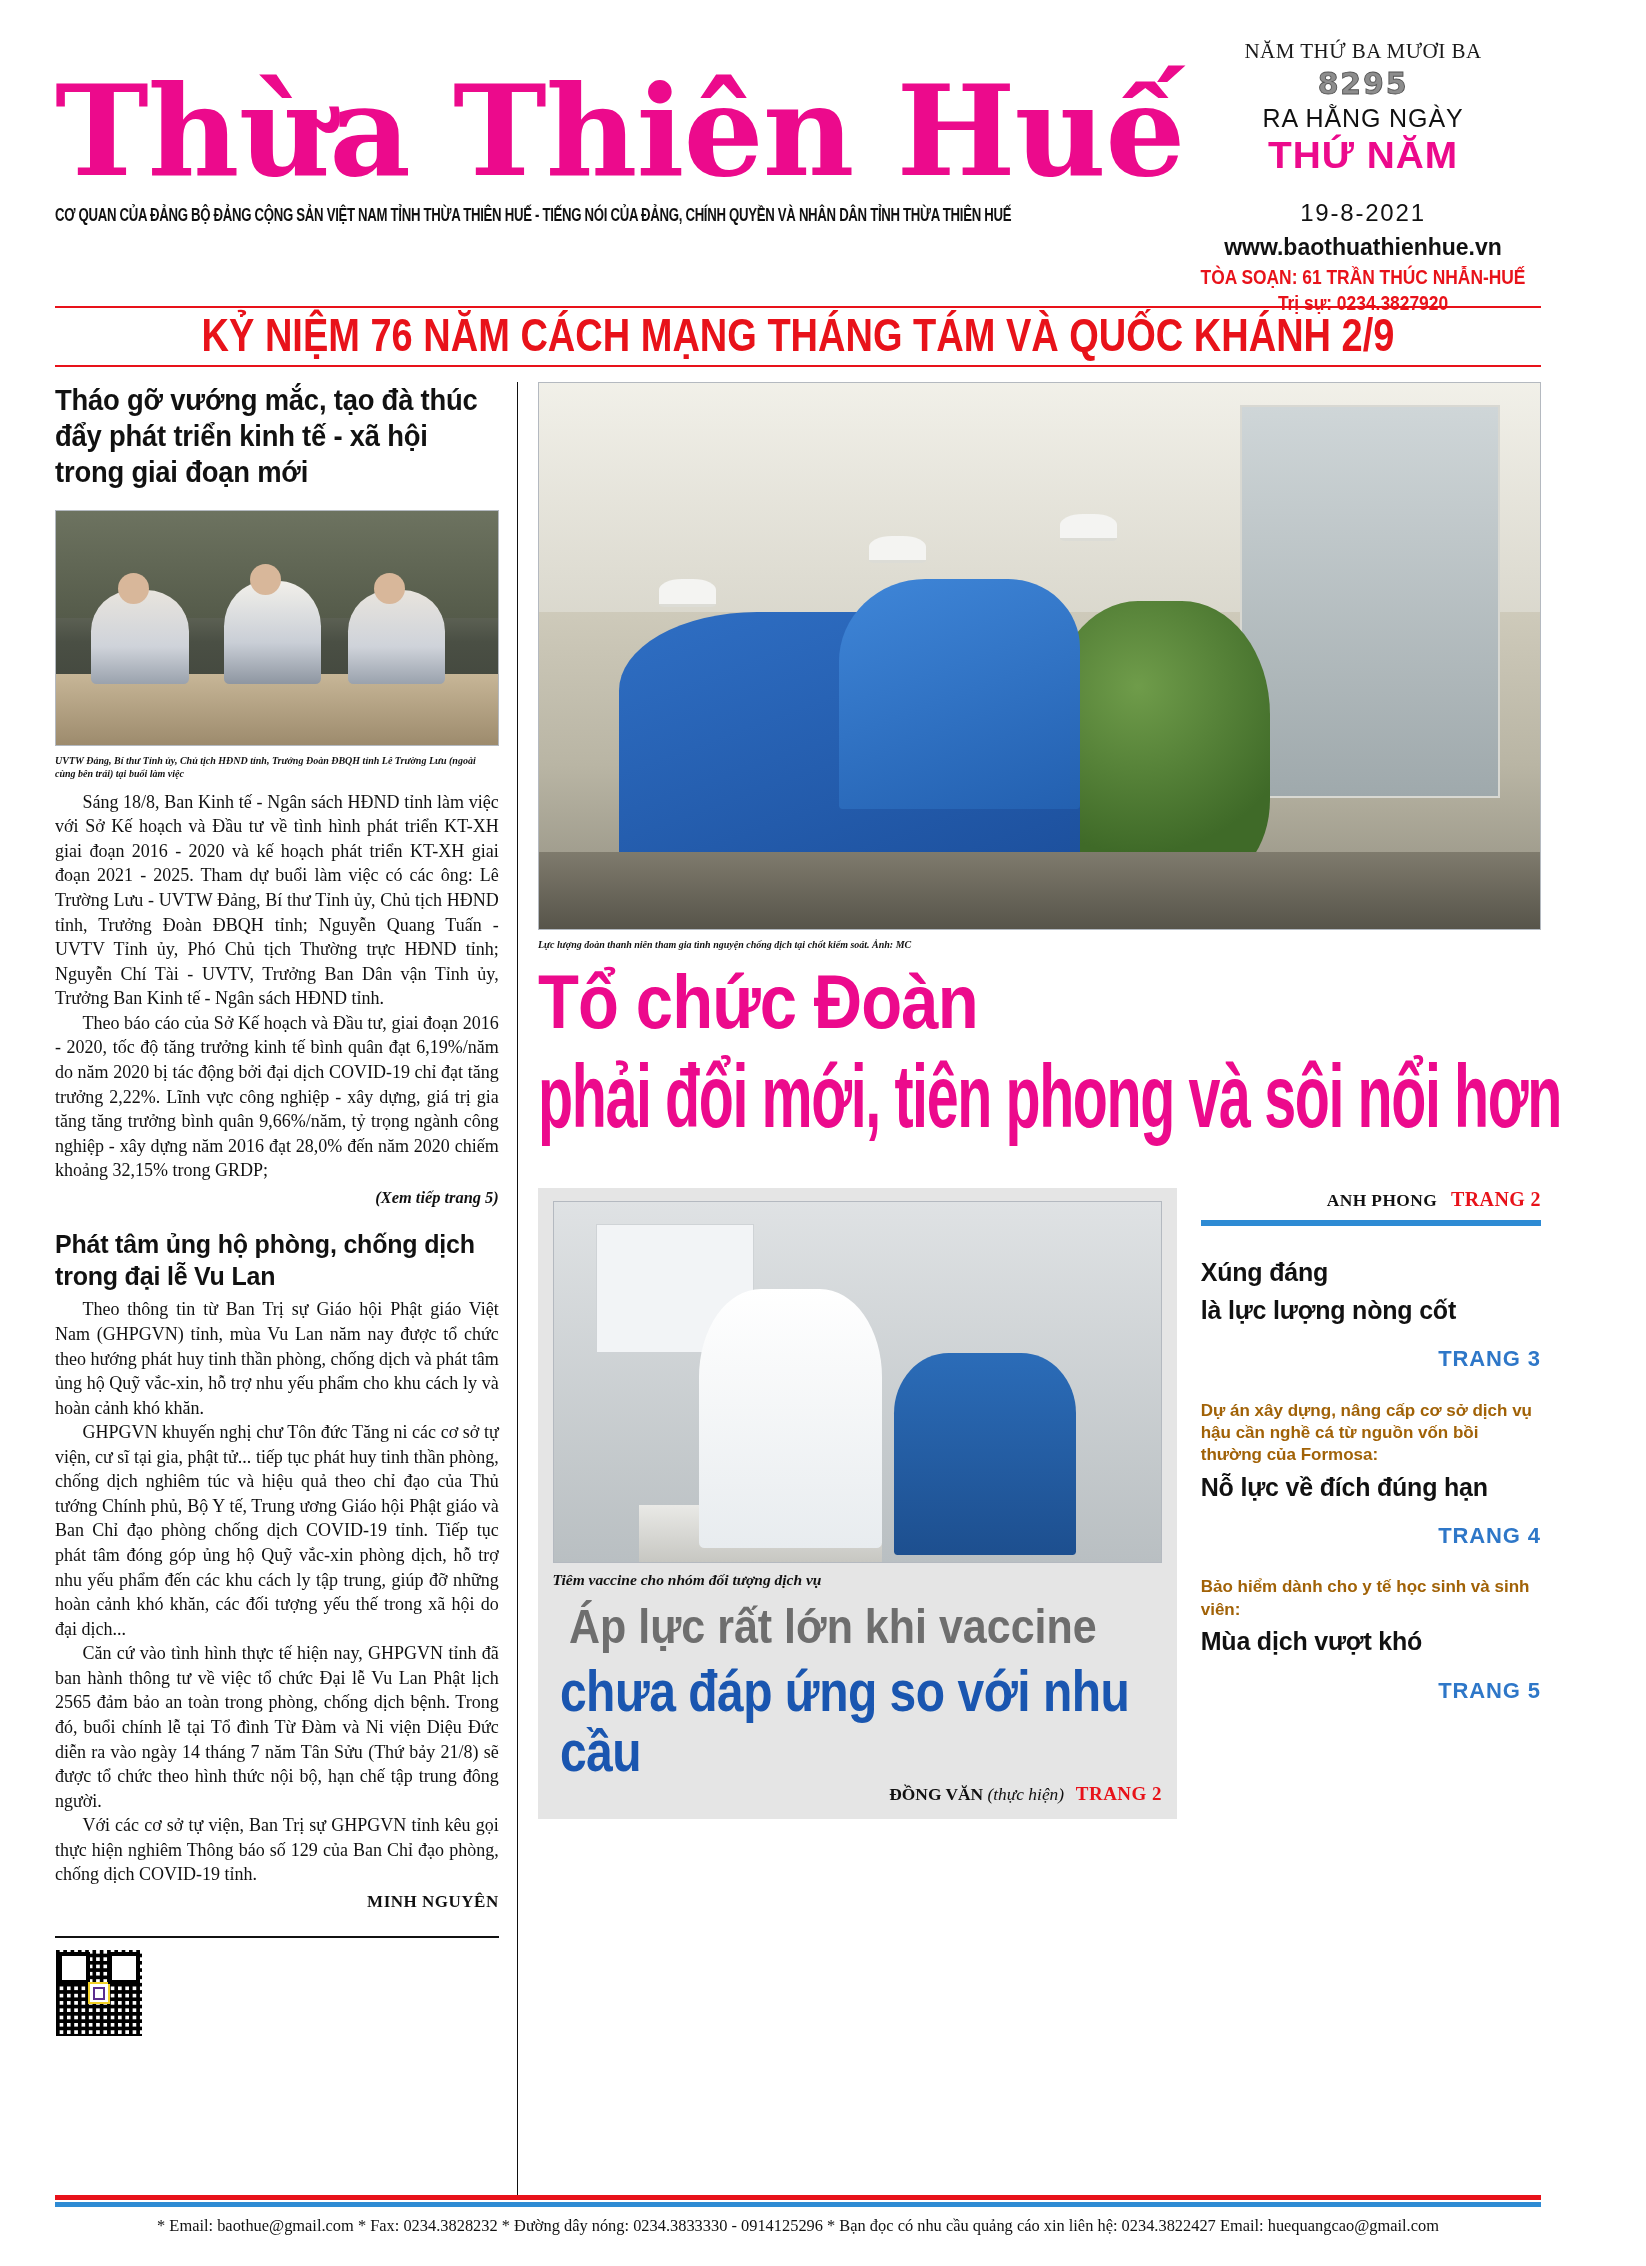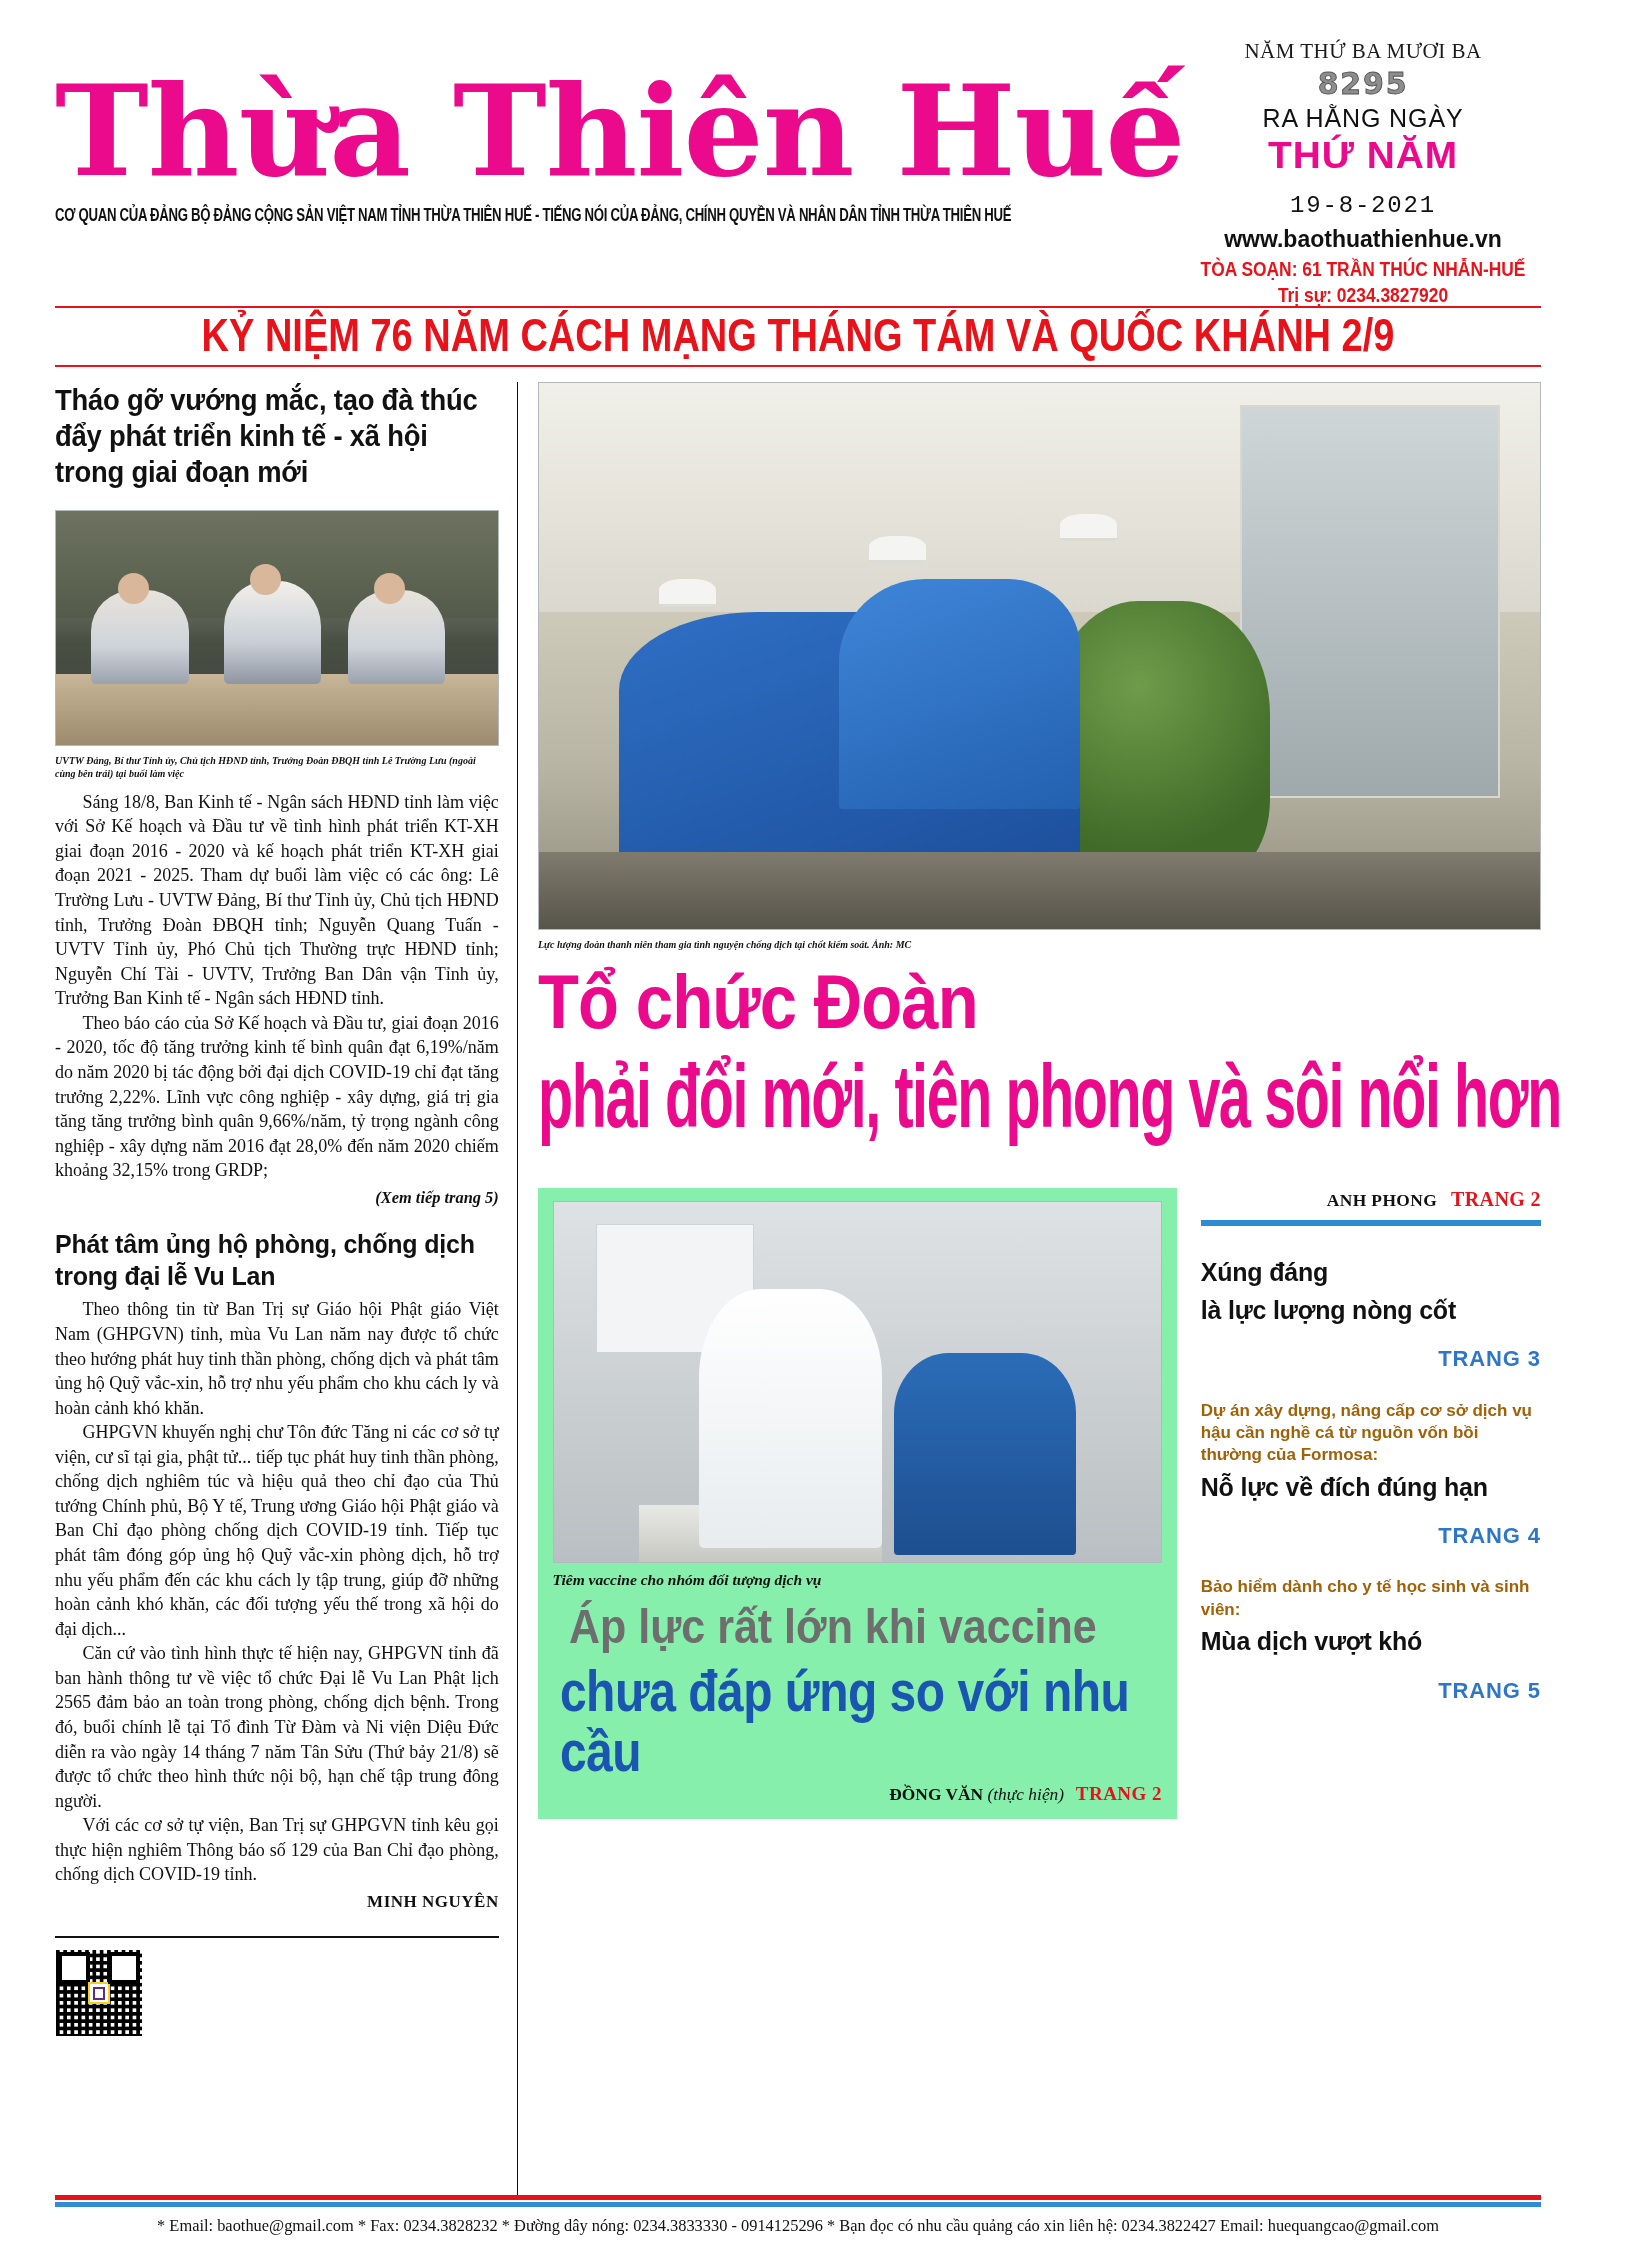--- a/index.html
+++ b/index.html
@@ -85,25 +85,25 @@
   .mr-weekday {
     font-family: "Liberation Sans", sans-serif;
     font-weight: bold;
     font-size: 37px;
     letter-spacing: 0.9px;
     color: #ec0a8c;
     margin-top: 1.8px;
     transform: scaleX(1.05);
   }
   .mr-date {
-    font-family: Liberation Mono, monospace;
+    font-family: Liberation Sans, sans-serif;
     font-size: 24px;
     letter-spacing: 1.8px;
     color: #111;
-    margin-top: 15px;
+    margin-top: 22px;
   }
   .mr-web {
     font-family: "Liberation Sans", sans-serif;
     font-weight: bold;
     font-size: 23px;
     color: #111;
     margin-top: 7.3px;
   }
   .mr-office {
     font-family: "Liberation Sans", sans-serif;
@@ -354,21 +354,21 @@
     white-space: nowrap;
   }
 
   .mid-lower {
     display: flex;
     gap: 0;
     margin-top: 79px;
   }
   .mid-lower-left {
     width: 640px;
-    background: #86efac;
+    background: #e5e5e5;
     padding: 12.8px 14.6px 14.6px 14.6px;
     position: relative;
   }
   .photo-3 { height: 362px; background:#cfd4d8; }
   .ph3-wall { position:absolute; inset:0; background:linear-gradient(180deg,#dfe2e4 0%,#b9bfc2 100%); }
   .ph3-board {
     position:absolute; left:7%; top:6%; width:26%; height:36%;
     background:#f2f4f6; border:1.8px solid #cfd3d6;
   }
   .ph3-nurse {

